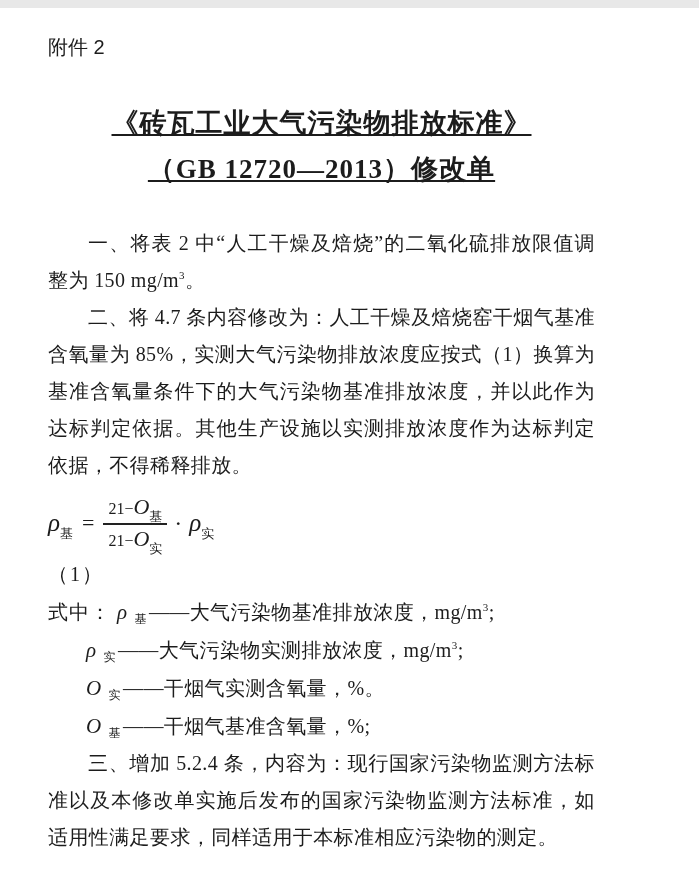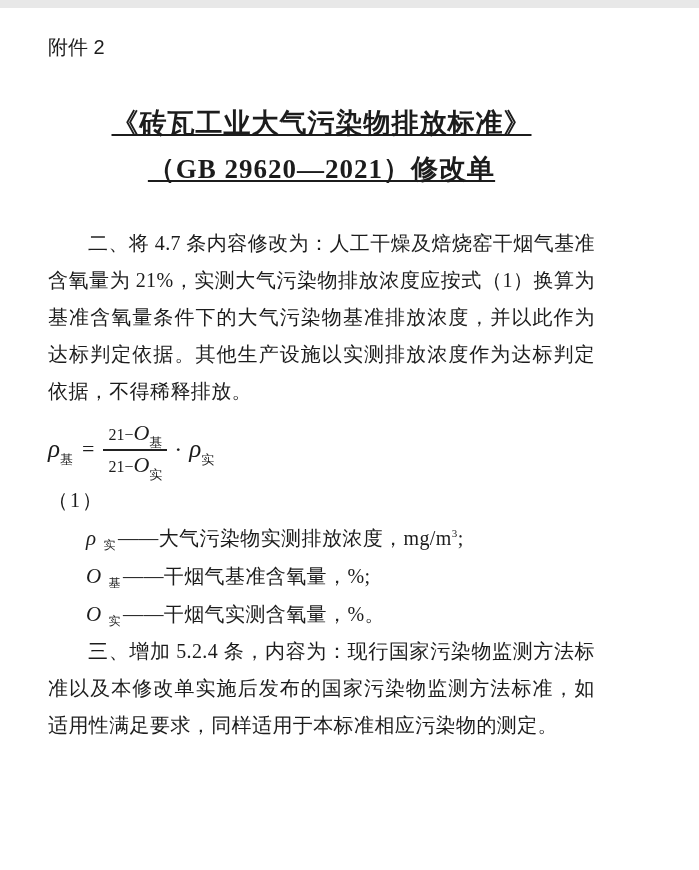--- a/index.html
+++ b/index.html
@@ -89,46 +89,48 @@
 </style>
 </head>
 <body>
 
 <div class="page">
 
   <div class="attachment">附件 2</div>
 
   <div class="doc-title">
     <div>《砖瓦工业大气污染物排放标准》</div>
-    <div>（GB 29620—2021）修改单</div>
+    <div>（GB 12720—2013）修改单</div>
   </div>
 
   <div class="body-block">
 
+    <p class="body indent"><span>一、将表 2 中“人工干燥及焙烧”的二氧化硫排放限值调整为 150 mg/m</span><sup class="small-sup">3</sup><span>。</span></p>
 
-    <p class="body indent">二、将 4.7 条内容修改为：人工干燥及焙烧窑干烟气基准含氧量为 21%，实测大气污染物排放浓度应按式（1）换算为基准含氧量条件下的大气污染物基准排放浓度，并以此作为达标判定依据。其他生产设施以实测排放浓度作为达标判定依据，不得稀释排放。</p>
+    <p class="body indent">二、将 4.7 条内容修改为：人工干燥及焙烧窑干烟气基准含氧量为 85%，实测大气污染物排放浓度应按式（1）换算为基准含氧量条件下的大气污染物基准排放浓度，并以此作为达标判定依据。其他生产设施以实测排放浓度作为达标判定依据，不得稀释排放。</p>
 
     <div class="formula-line">
       <span><span class="f-sym">ρ</span><sub class="f-sub">基</sub></span>
       <span class="f-eq">=</span>
       <span class="frac">
         <span class="num"><span class="t">21−</span><span class="o">O</span><sub class="f-sub">基</sub></span>
         <span class="den"><span class="t">21−</span><span class="o">O</span><sub class="f-sub">实</sub></span>
       </span>
       <span class="f-dot">·</span>
       <span><span class="f-sym">ρ</span><sub class="f-sub">实</sub></span>
     </div>
 
     <p class="eq-number">（1）</p>
 
     <div>
+      <div class="where-item"><span class="where-prefix">式中：</span><span class="sym">ρ</span><sub class="wsub">基</sub><span>——</span><span>大气污染物基准排放浓度，mg/m</span><sup class="small-sup">3</sup><span>;</span></div>
 
       <div class="where-item wi-indent"><span class="sym">ρ</span><sub class="wsub">实</sub><span>——</span><span>大气污染物实测排放浓度，mg/m</span><sup class="small-sup">3</sup><span>;</span></div>
 
+      <div class="where-item wi-indent"><span class="sym">O</span><sub class="wsub">实</sub><span>——</span><span>干烟气实测含氧量，%。</span></div>
+
       <div class="where-item wi-indent"><span class="sym">O</span><sub class="wsub">基</sub><span>——</span><span>干烟气基准含氧量，%;</span></div>
-
-      <div class="where-item wi-indent"><span class="sym">O</span><sub class="wsub">实</sub><span>——</span><span>干烟气实测含氧量，%。</span></div>
     </div>
 
     <p class="body indent">三、增加 5.2.4 条，内容为：现行国家污染物监测方法标准以及本修改单实施后发布的国家污染物监测方法标准，如适用性满足要求，同样适用于本标准相应污染物的测定。</p>
 
   </div>
 </div>
 
 </body></html>

